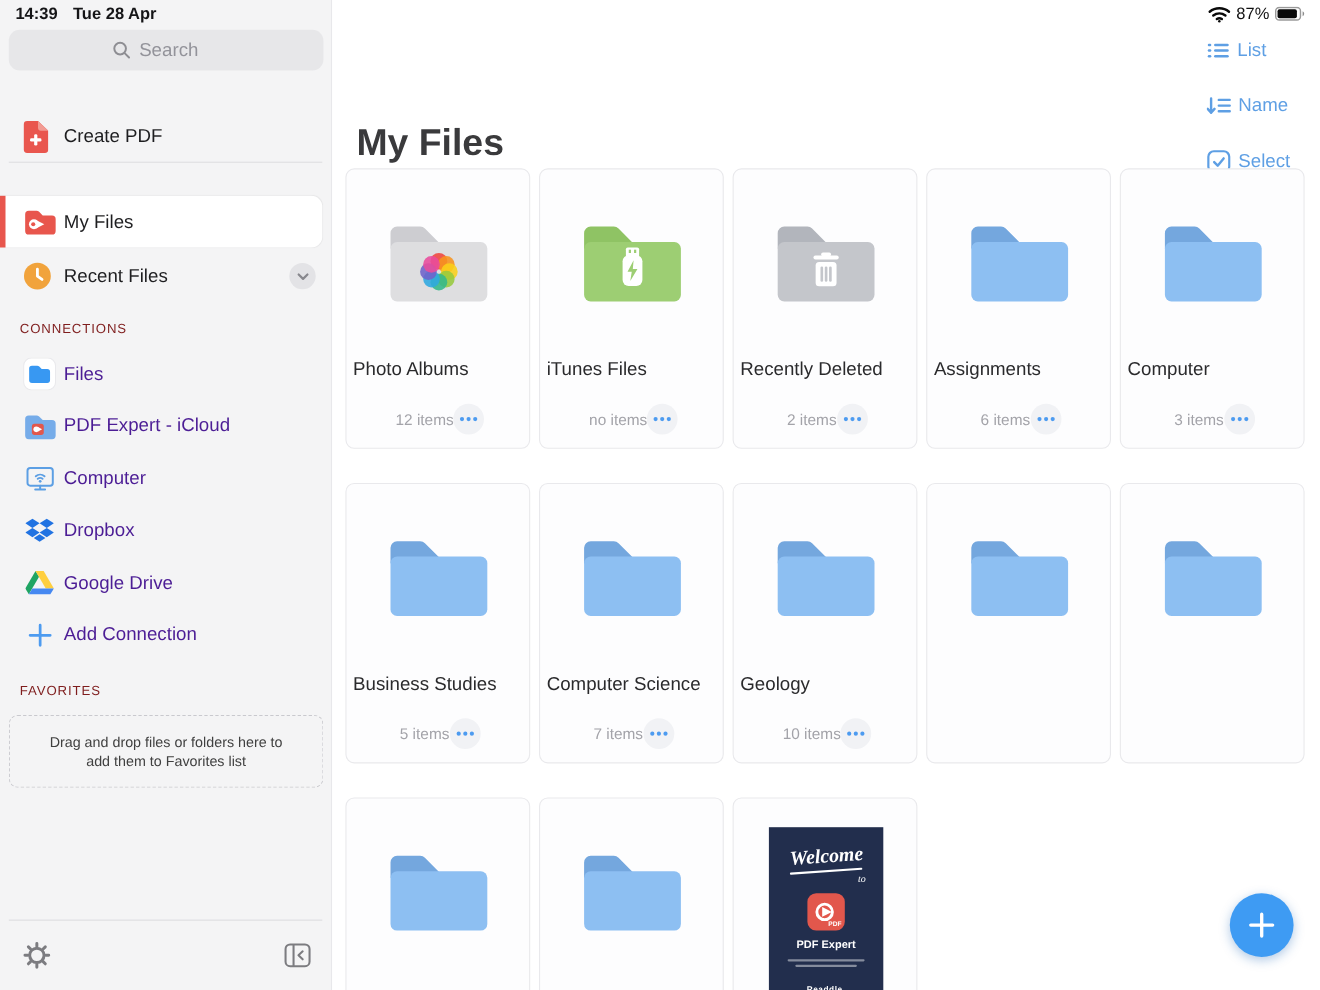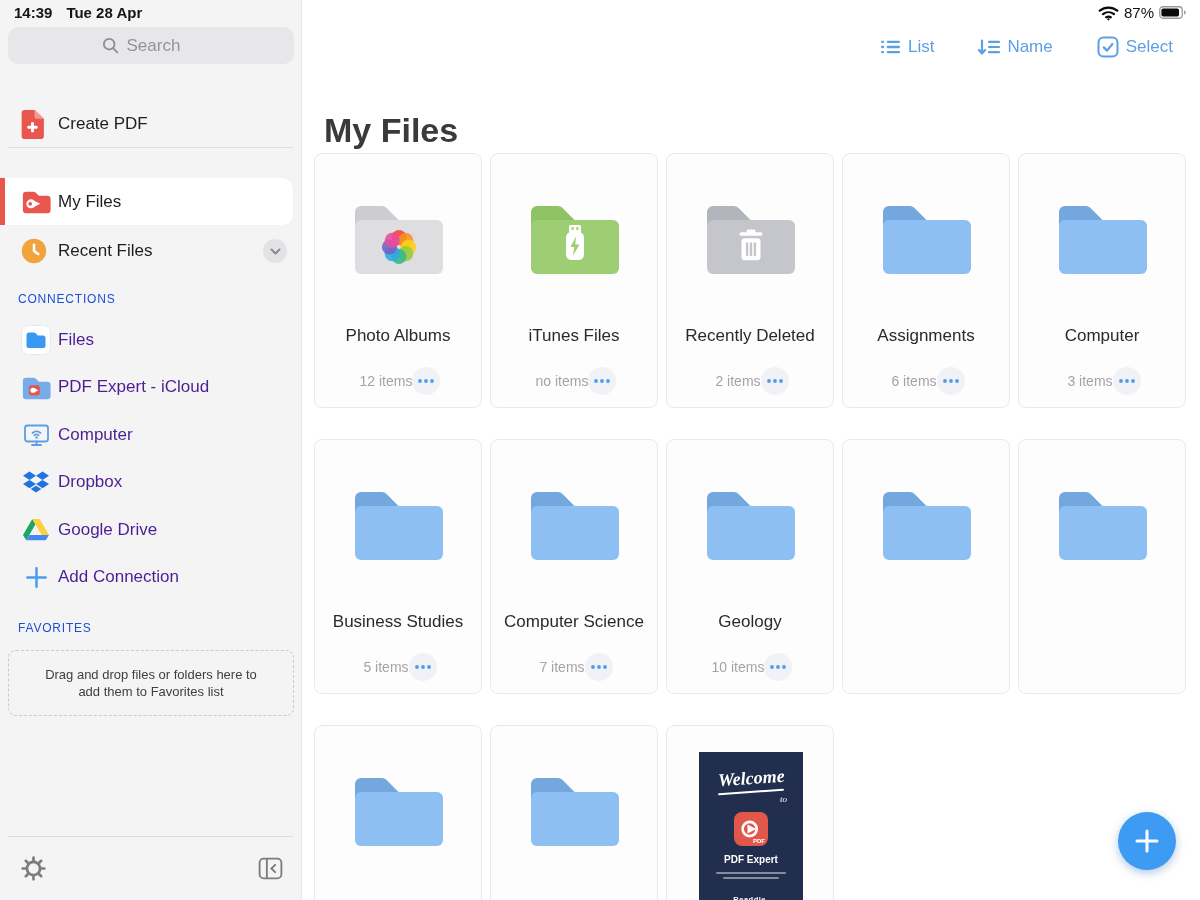--- a/index.html
+++ b/index.html
@@ -27,21 +27,21 @@
   .divider-1 { position:absolute; left:8px; right:8px; top:147px; height:1px; background:#DFDFE2; }
 
   #my-files-row { top:178px; height:47px; width:293px; background:#FFFFFF; border-radius:0 10px 10px 0;
                   box-shadow:0 0 1px rgba(0,0,0,0.06); }
   #my-files-row .accent-bar { position:absolute; left:0; top:0; width:5px; height:47px; background:#E8564D; }
 
   #recent-row { top:231px; height:40px; }
   .chev-circle { position:absolute; left:263px; width:24px; height:24px; border-radius:50%;
                  background:#E3E3E6; display:flex; align-items:center; justify-content:center; }
 
-  .section-hdr { position:absolute; left:18px; font-size:12px; font-weight:400; letter-spacing:0.8px; color:#1d4ed8; }
+  .section-hdr { position:absolute; left:18px; font-size:12px; font-weight:400; letter-spacing:0.8px; color:#7f1d1d; }
   #connections-hdr { top:292px; }
   #connections { position:absolute; left:0; top:316px; width:100%; }
   .conn-row { position:relative; height:47.5px; display:flex; align-items:center; }
   .conn-row .icon { position:absolute; left:20px; display:flex; width:32px; justify-content:center; }
   .conn-row .lbl { position:absolute; left:58px; font-size:17px; color:#4c1d95; white-space:nowrap; }
 
   #favorites-hdr { top:621px; }
   #favorites-drop { position:absolute; left:8px; top:650px; width:286px; height:66px;
                     border:1.5px dashed #C9C9CE; border-radius:8px; display:flex; align-items:center;
                     justify-content:center; text-align:center; padding:0 26px;
@@ -49,31 +49,31 @@
 
   #side-footer { position:absolute; left:0; bottom:0; width:100%; height:64px; }
   #side-footer .topline { position:absolute; left:8px; right:8px; top:0; height:1px; background:#DDDDE0; }
   #gear-btn { position:absolute; left:19px; top:18px; width:28px; height:28px; display:flex; align-items:center; justify-content:center; }
   #collapse-btn { position:absolute; left:256px; top:18px; width:28px; height:28px; display:flex; align-items:center; justify-content:center; }
 
   
   #main { position:absolute; left:302px; top:0; width:898px; height:900px; background:#FFFFFF; }
   .status-right { position:absolute; right:13px; top:4px; display:flex; align-items:center; gap:5px;
                   font-size:15px; font-weight:500; color:#111; }
-  #toolbar { position:absolute; right:27px; top:36px; display:flex; gap:44px; }
+  #toolbar { position:absolute; right:27px; top:36px; display:flex; gap:30px;flex-direction:column; }
   .tool-btn { display:flex; align-items:center; gap:7px; font-size:17px; color:#5E9FE4; cursor:default; }
   .tool-btn .icon { display:flex; }
 
   #page-title { position:absolute; left:22px; top:88px; font-size:34px; font-weight:700; color:#3A3A3C; }
 
   #grid { position:absolute; left:12px; top:153px; width:872px;
           display:grid; grid-template-columns:repeat(5,168px); grid-auto-rows:255px; column-gap:8px; row-gap:31px; }
   .card { position:relative; background:#FDFDFE; border:1px solid #E9E9EC; border-radius:8px; }
   .folder-wrap { position:absolute; left:32px; top:42px; width:104px; height:86px; }
-  .card-name { position:absolute; left:6px; right:6px; top:172px; text-align:center;
+  .card-name { position:absolute; left:6px; right:6px; top:172px; 
                font-size:17px; color:#2A2A2C; white-space:nowrap; overflow:hidden; }
   .card-foot { position:absolute; left:14px; right:10px; bottom:12px; height:28px;
                display:flex; align-items:center; justify-content:center; }
   .card-count { font-size:14px; color:#A3A3A9; }
   .more-btn { width:28px; height:28px; border-radius:50%; background:#F1F2F5;
               display:flex; align-items:center; justify-content:center; }
 
   
   .poster { position:absolute; left:32px; top:26px; width:104px; height:160px; background:#222E4D;
             display:flex; flex-direction:column; align-items:center; }

